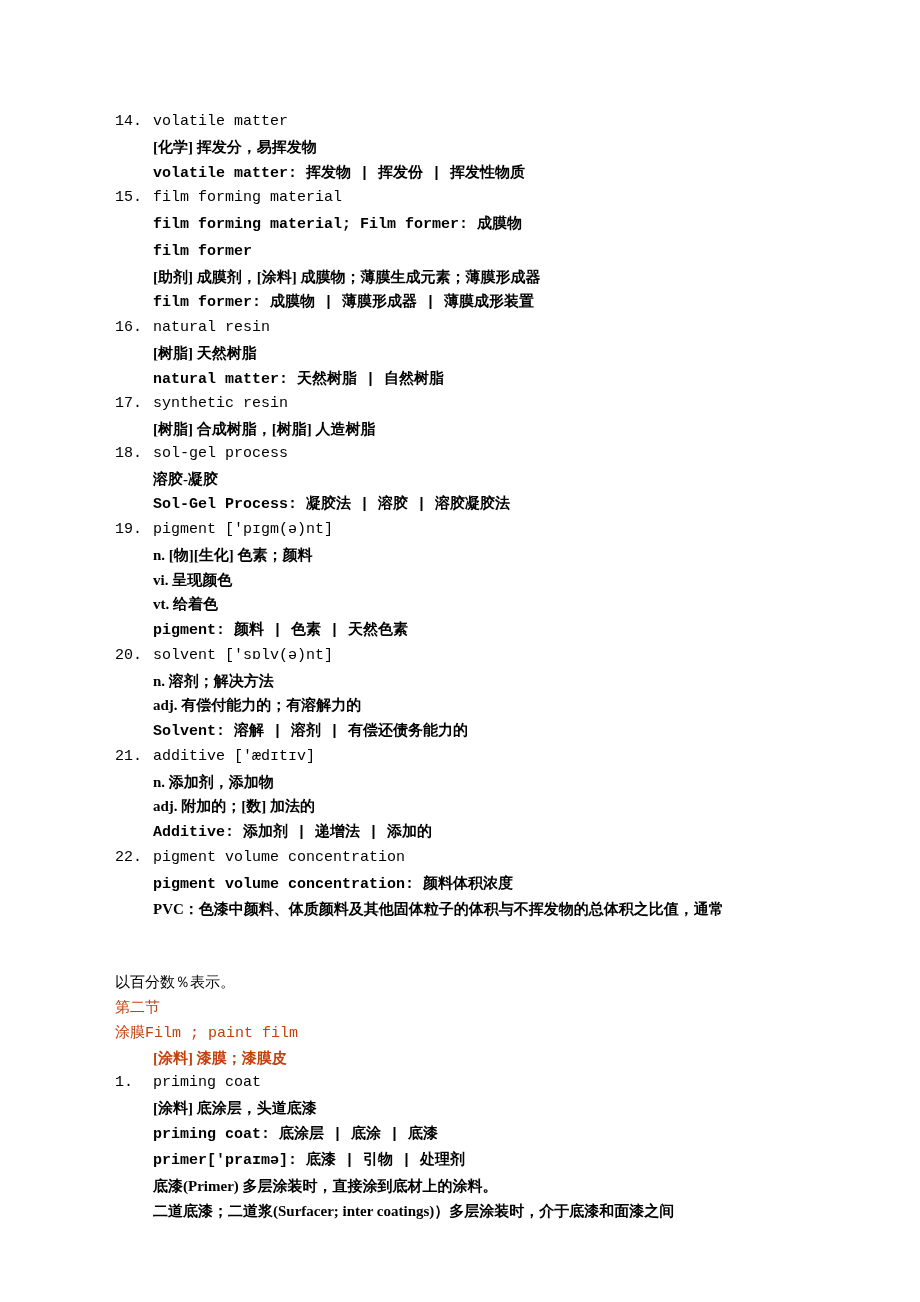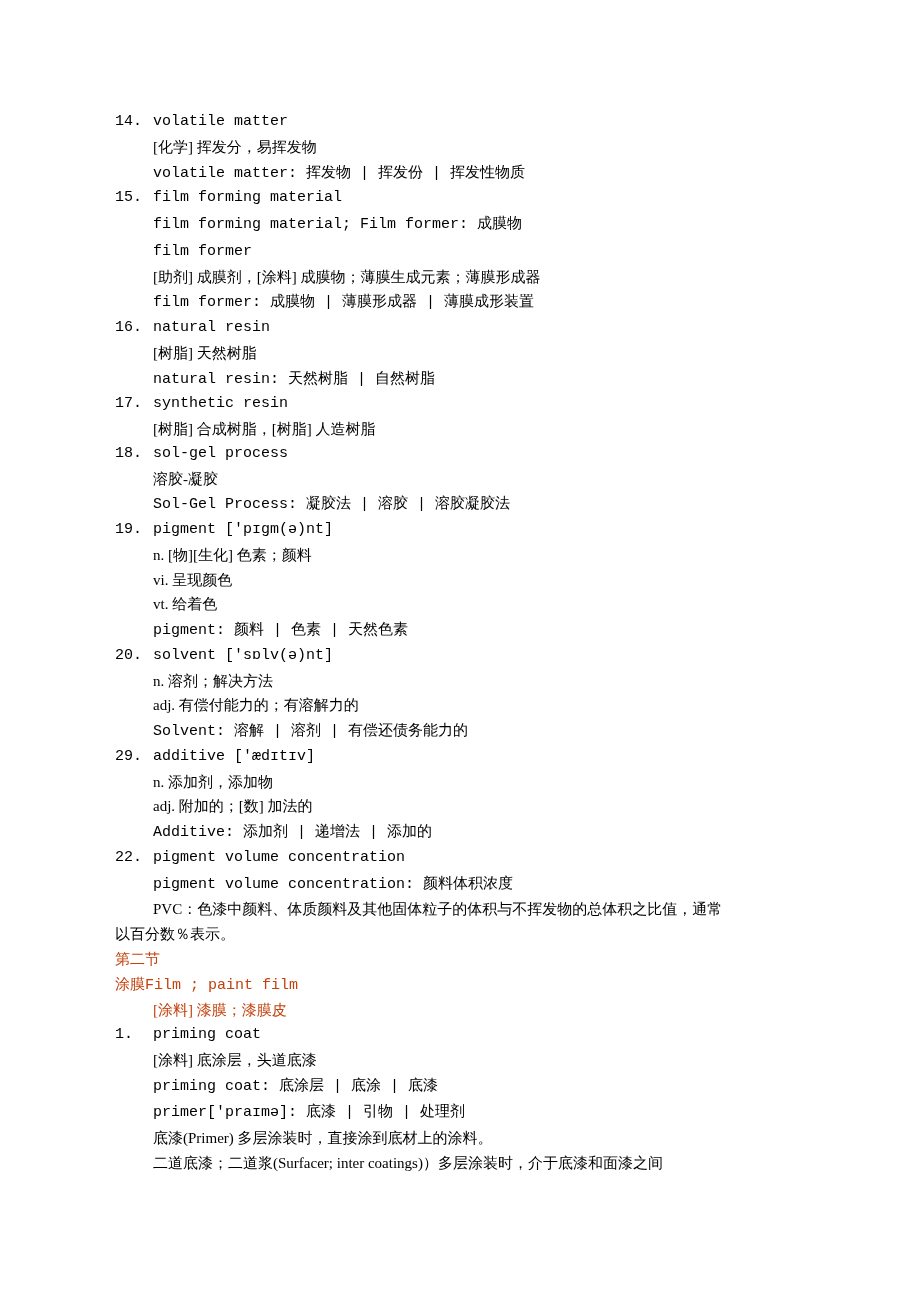--- a/index.html
+++ b/index.html
@@ -32,32 +32,34 @@
     width: 38px;
     flex-shrink: 0;
     font-family: "Courier New", monospace;
   }
   .term {
     font-family: Liberation Mono, monospace;
   }
   .sub {
     padding-left: 38px;
     font-family: "SimSun", "宋体", serif;
+    font-weight: bold;
   }
   .sub .mono-inline {
     font-family: "Courier New", monospace;
   }
   .red {
     color: #c2410c;
   }
   .section-head {
     font-family: "SimSun", "宋体", serif;
   }
   .noindent {
     padding-left: 0;
+    margin-top: 48px;
   }
 </style>
 </head>
 <body>
 
 <div class="page">
 
   <div class="entry">
     <div class="head">
       <span class="num">14.</span>
@@ -77,21 +79,21 @@
     <div class="sub">[助剂] 成膜剂，[涂料] 成膜物；薄膜生成元素；薄膜形成器</div>
     <div class="sub"><span class="mono-inline">film former: 成膜物 | 薄膜形成器 | 薄膜成形装置</span></div>
   </div>
 
   <div class="entry">
     <div class="head">
       <span class="num">16.</span>
       <span class="term">natural resin</span>
     </div>
     <div class="sub">[树脂] 天然树脂</div>
-    <div class="sub"><span class="mono-inline">natural resin: 天然树脂 | 自然树脂</span></div>
+    <div class="sub"><span class="mono-inline">natural matter: 天然树脂 | 自然树脂</span></div>
   </div>
 
   <div class="entry">
     <div class="head">
       <span class="num">17.</span>
       <span class="term">synthetic resin</span>
     </div>
     <div class="sub">[树脂] 合成树脂，[树脂] 人造树脂</div>
   </div>
 
@@ -120,21 +122,21 @@
       <span class="num">20.</span>
       <span class="term">solvent ['sɒlv(ə)nt]</span>
     </div>
     <div class="sub">n. 溶剂；解决方法</div>
     <div class="sub">adj. 有偿付能力的；有溶解力的</div>
     <div class="sub"><span class="mono-inline">Solvent: 溶解 | 溶剂 | 有偿还债务能力的</span></div>
   </div>
 
   <div class="entry">
     <div class="head">
-      <span class="num">29.</span>
+      <span class="num">21.</span>
       <span class="term">additive ['ædɪtɪv]</span>
     </div>
     <div class="sub">n. 添加剂，添加物</div>
     <div class="sub">adj. 附加的；[数] 加法的</div>
     <div class="sub"><span class="mono-inline">Additive: 添加剂 | 递增法 | 添加的</span></div>
   </div>
 
   <div class="entry">
     <div class="head">
       <span class="num">22.</span>

